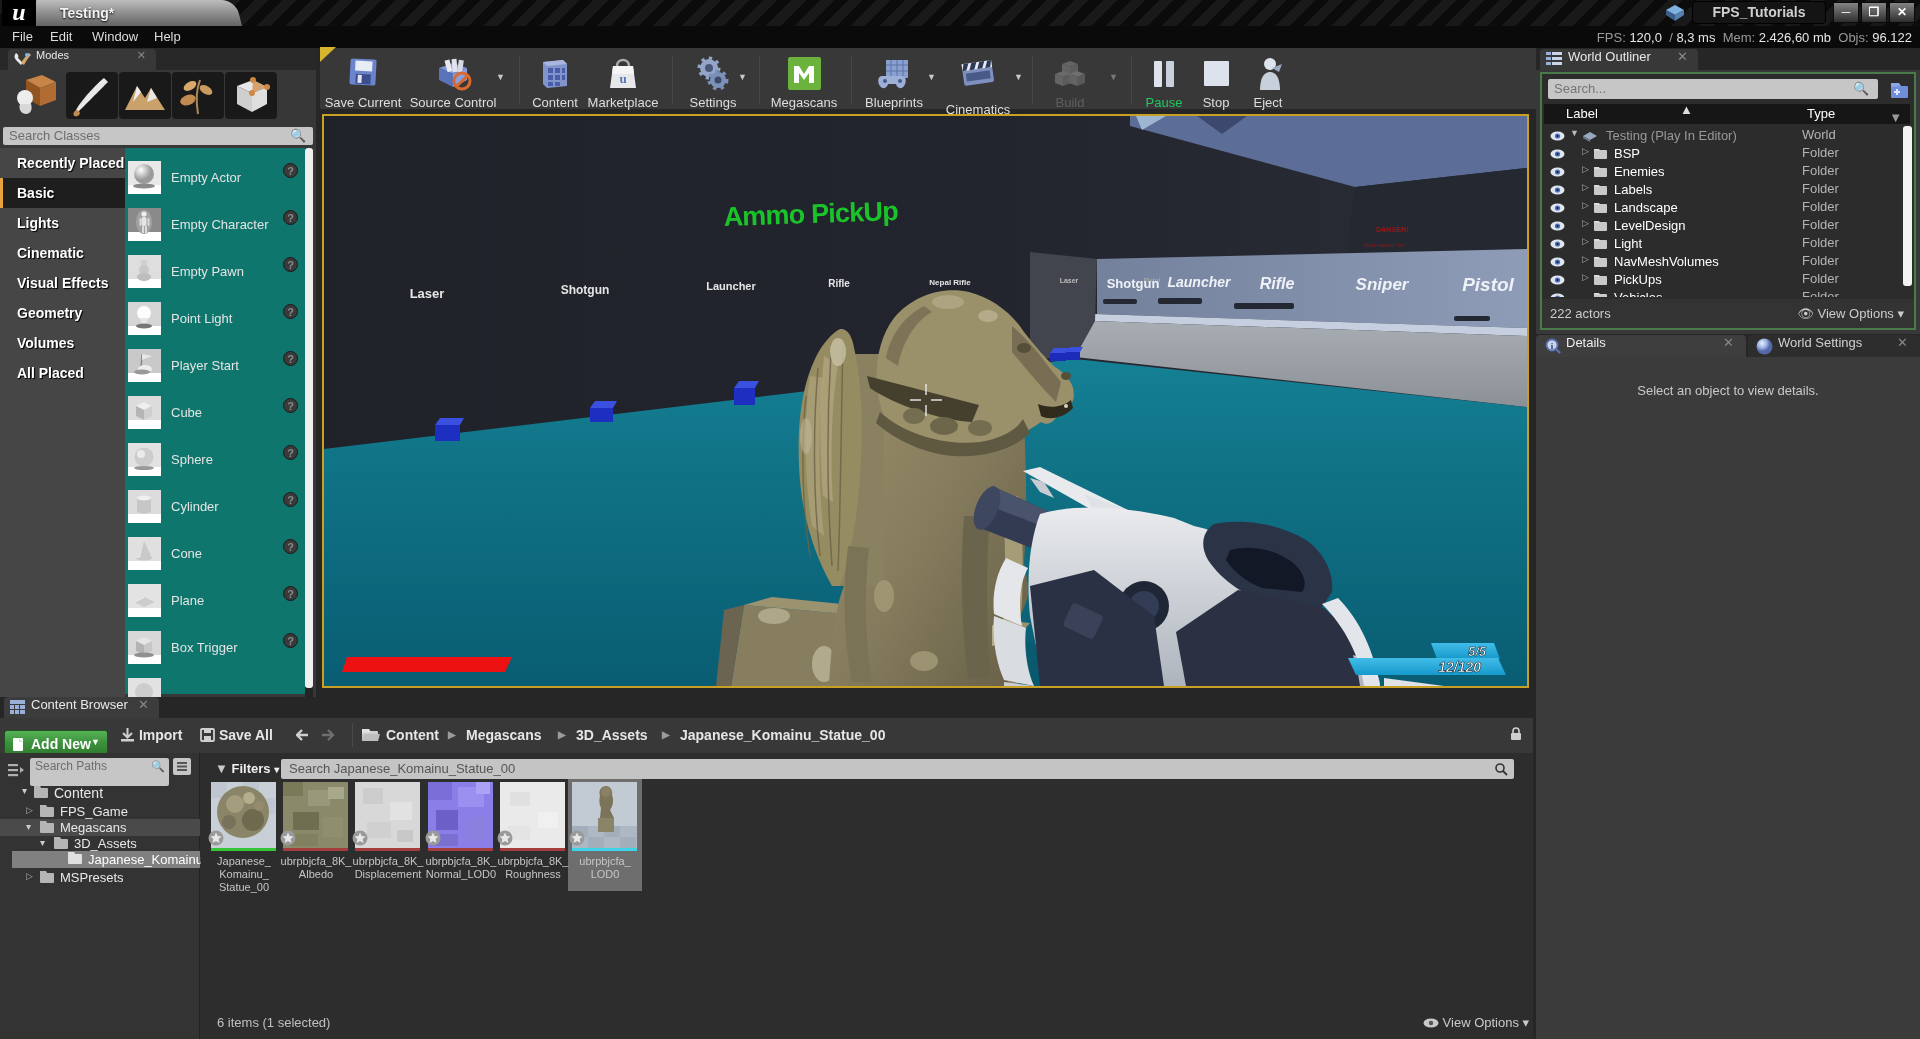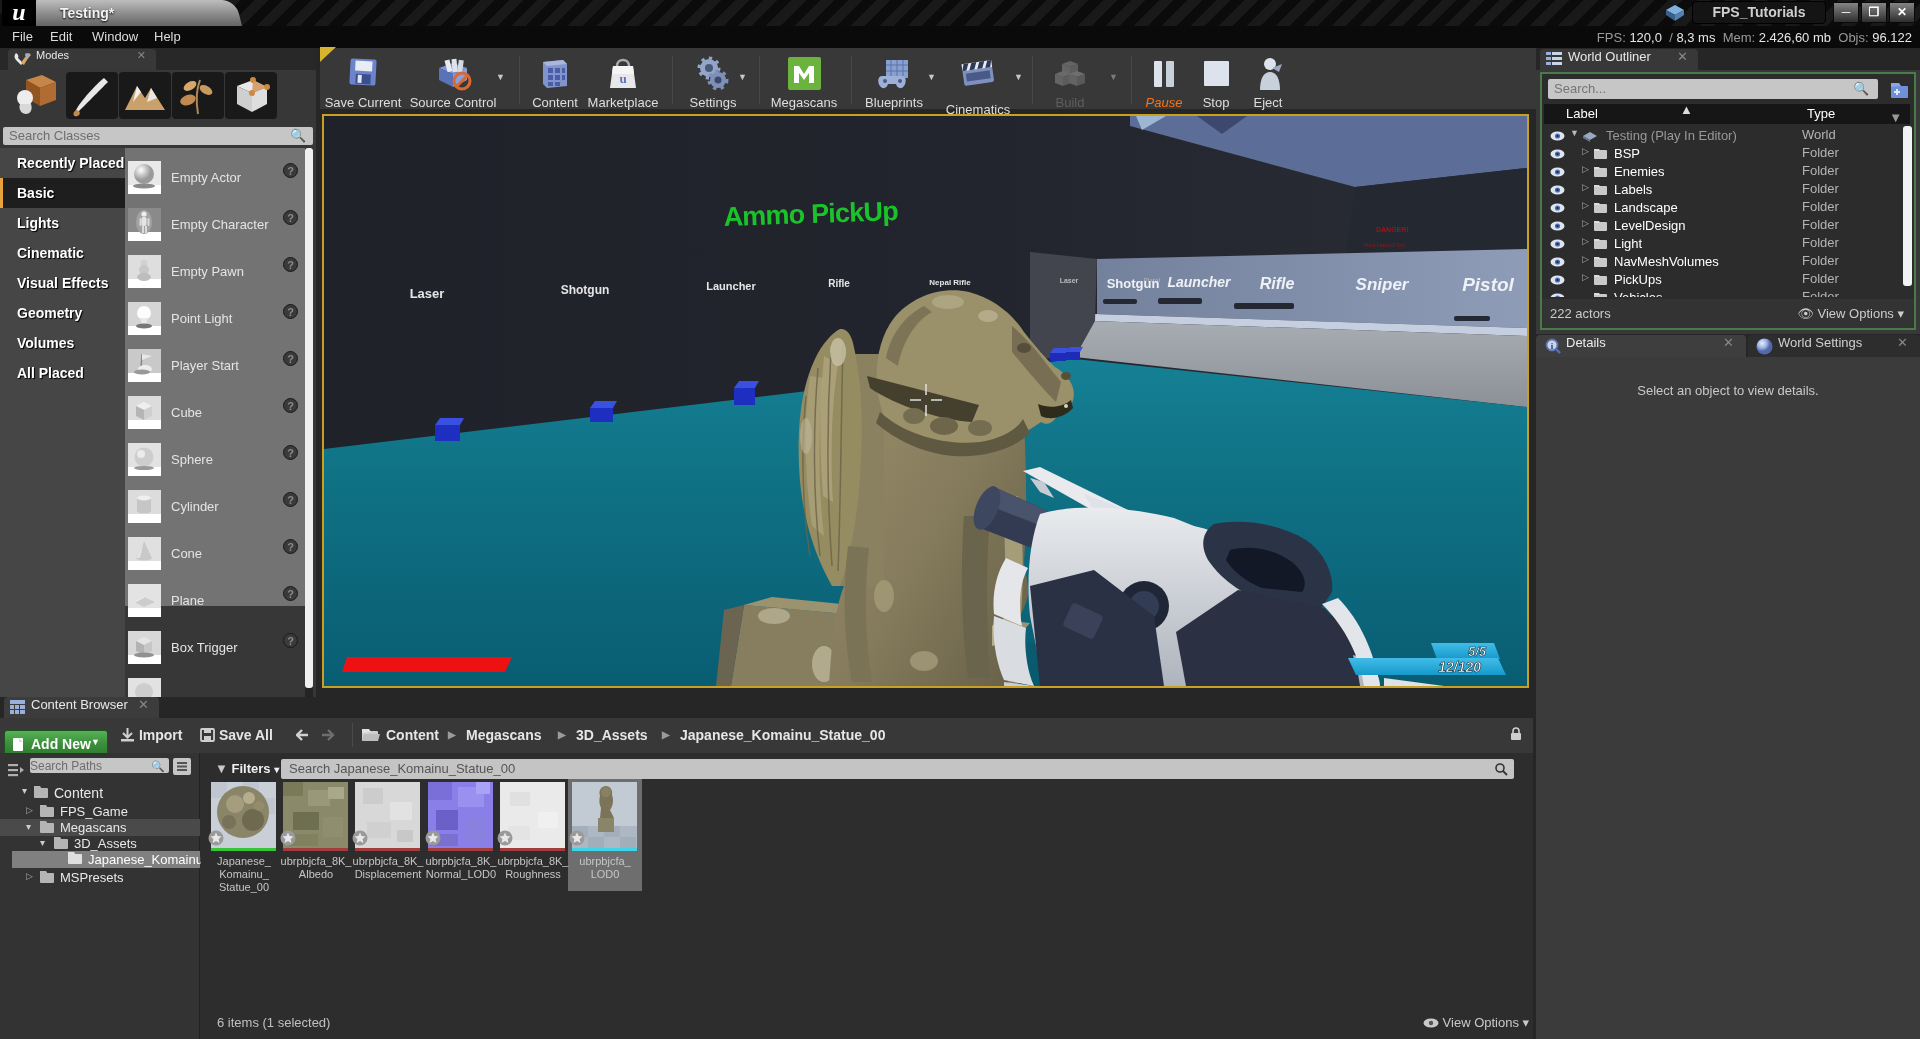--- a/index.html
+++ b/index.html
@@ -39,21 +39,21 @@
 #modes-tabrow { left:0; top:0; width:316px; height:22px; background:#282828; }
 #modes-tab { left:8px; top:1px; width:148px; height:21px; background:#383838;
   border-radius:4px 4px 0 0; color:#e8e8e8; font-size:11px; }
 .modeicon { top:24px; width:52px; height:47px; background:#191919; border-radius:4px; }
 #modes-search { left:3px; top:79px; width:310px; height:18px; background:#c6c6c6;
   border-radius:2px; color:#6e6e6e; font-size:13px; line-height:18px; padding-left:6px; }
 #modes-cats { left:0; top:100px; width:125px; height:549px; background:#464646; }
 .cat { position:absolute; left:0; width:125px; height:30px; color:#fff; font-weight:bold;
   font-size:14px; line-height:30px; padding-left:17px; text-shadow:1px 1px 1px #000; }
 #cat-basic { background:#1e1e1e; border-left:3px solid #e8a33d; padding-left:14px; }
-#modes-items { left:125px; top:100px; width:183px; height:458px; background:#737373; }
+#modes-items { left:125px; top:100px; width:183px; height:546px; background:#0f766e; }
 .mitem { position:absolute; left:0; width:183px; height:47px; }
 .mthumb { position:absolute; left:3px; top:7px; width:33px; height:33px;
   background:linear-gradient(180deg,#ffffff 0%,#cfcfcf 55%,#8d8d8d 82%,#ffffff 83%); }
 .mlabel { position:absolute; left:46px; top:16px; color:#e4e4e4; font-size:13px; }
 .mhelp { position:absolute; right:10px; top:9px; width:15px; height:15px; border-radius:50%;
   background:#3a3a3a; border:1px solid #1a1a1a; color:#8a8a8a; font-size:11px; font-weight:bold;
   text-align:center; line-height:15px; }
 #modes-scroll { left:305px; top:100px; width:8px; height:549px; background:#242424; }
 #modes-thumbtrack { left:305px; top:100px; width:8px; height:540px; background:#f0f0f0;
   border-radius:3px; }
@@ -464,21 +464,21 @@
               <polygon points="35,20 27,23 27,32 35,29" fill="#828282"></polygon>
             </g>
           </svg></div>
         <div style="margin-top:1px;color:#8a8a8a;">Build</div>
       </div>
       <div class="tbtn" style="left:816px; width:56px;">
         <div class="ticon" style="width:40px;height:40px;"><svg width="40" height="40">
             <rect x="10" y="7" width="8" height="26" rx="1" fill="#dde3ec"></rect>
             <rect x="22" y="7" width="8" height="26" rx="1" fill="#c8d0dc"></rect>
           </svg></div>
-        <div style="margin-top:1px;color:#f97316;font-style:italic;">Pause</div>
+        <div style="margin-top:1px;color:#22c55e;">Pause</div>
       </div>
       <div class="tbtn" style="left:871px; width:50px;">
         <div class="ticon" style="width:40px;height:40px;"><svg width="40" height="40">
             <rect x="8" y="7" width="25" height="25" rx="1" fill="#dde3ec"></rect>
           </svg></div>
         <div style="margin-top:1px;color:#dedede;">Stop</div>
       </div>
       <div class="tbtn" style="left:921px; width:54px;">
         <div class="ticon" style="width:40px;height:40px;"><svg width="40" height="40">
             <circle cx="22" cy="10" r="6" fill="#dde3ec"></circle>
@@ -937,21 +937,21 @@
           <path d="M 3,6 L 3,4 A 3,3 0 0 1 9,4 L 9,6" stroke="#cfcfcf" stroke-width="1.6" fill="none"></path>
         </svg>
   </div>
   <div class="abs" id="cb-left">
     <svg width="16" height="14" style="position:absolute;left:8px;top:10px;">
           <rect x="0" y="1" width="10" height="2.2" fill="#b0b0b0"></rect>
           <rect x="0" y="6" width="10" height="2.2" fill="#b0b0b0"></rect>
           <rect x="0" y="11" width="10" height="2.2" fill="#b0b0b0"></rect>
           <polygon points="12,4 16,7 12,10" fill="#b0b0b0"></polygon>
         </svg>
-    <div style="position:absolute;left:30px;top:5px;width:139px;height:15px;background:#c6c6c6;border-radius:2px;color:#6e6e6e;font-size:12px;line-height:17px;">Search Paths<span style="position:absolute;right:4px;color:#222;font-size:11px;">🔍</span></div>
+    <div style="position:absolute;left:30px;top:5px;width:139px;height:28px;background:#c6c6c6;border-radius:2px;color:#6e6e6e;font-size:12px;line-height:17px;padding-left:5px;">Search Paths<span style="position:absolute;right:4px;color:#222;font-size:11px;">🔍</span></div>
     <div style="position:absolute;left:173px;top:5px;width:18px;height:17px;background:#c6c6c6;border-radius:2px;"><svg width="12" height="11" style="margin:3px;">
             <rect width="12" height="11" fill="#c6c6c6"></rect>
             <rect x="1" y="1" width="10" height="2" fill="#555"></rect>
             <rect x="1" y="4.5" width="10" height="2" fill="#555"></rect>
             <rect x="1" y="8" width="10" height="2" fill="#555"></rect>
           </svg></div>
     <div class="tree" style="left:22px;top:32px;font-size:10px;color:#ccc;">▾</div>
         <svg width="15" height="12" style="position:absolute;left:34px;top:33px;">
           <rect x="0" y="2" width="14" height="10" rx="1" fill="#b5b5b5"></rect>
           <polygon points="0,3 0,0 6,0 7.5,2.5" fill="#b5b5b5"></polygon>

